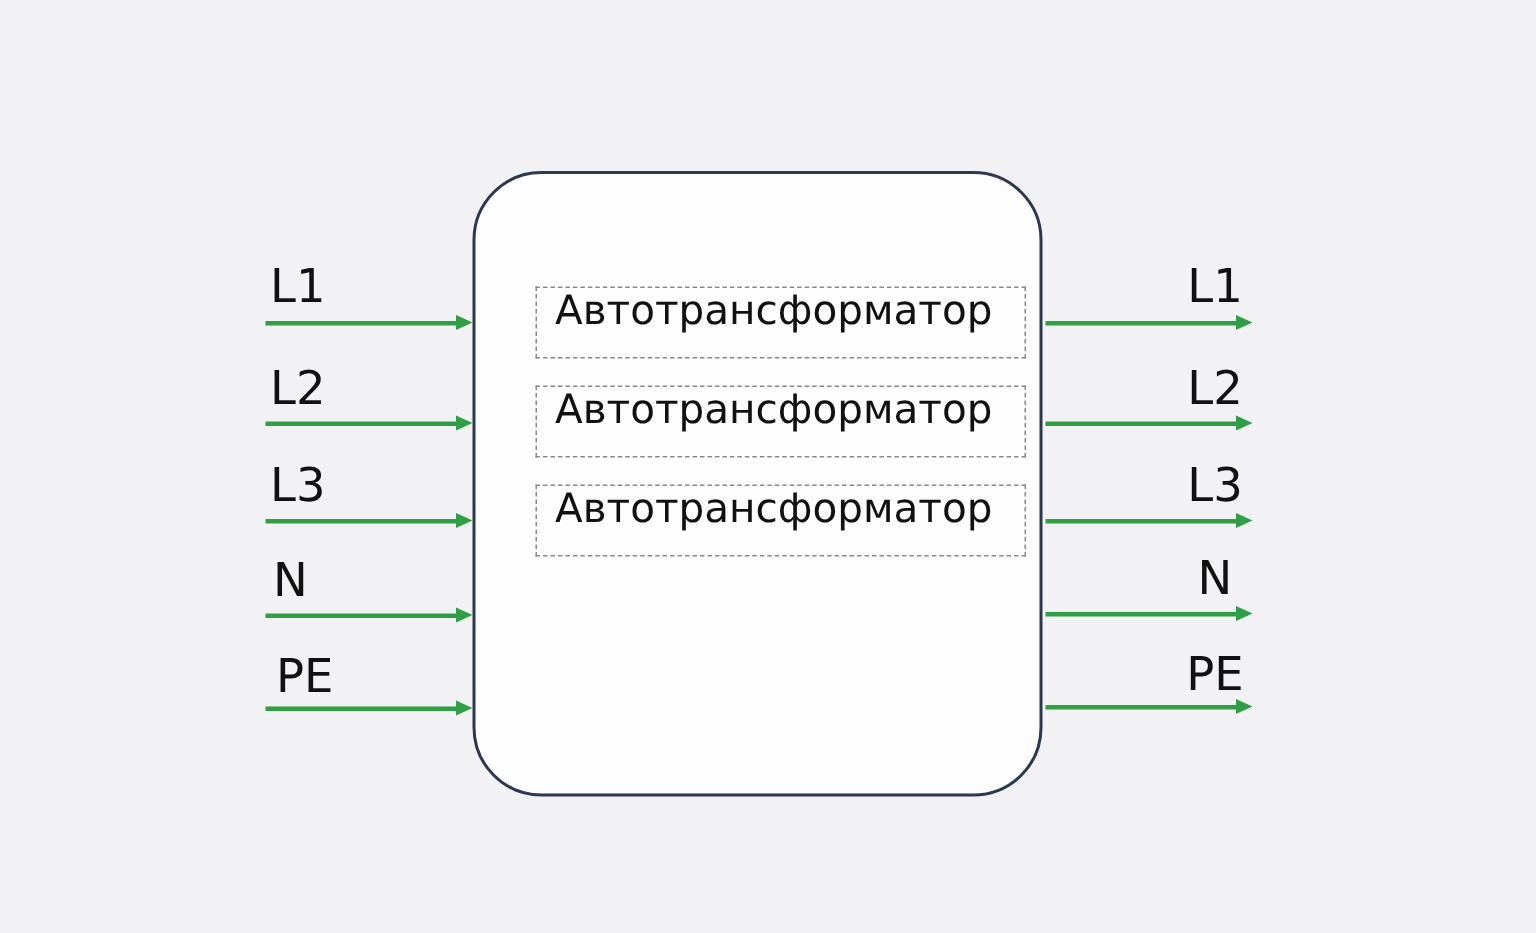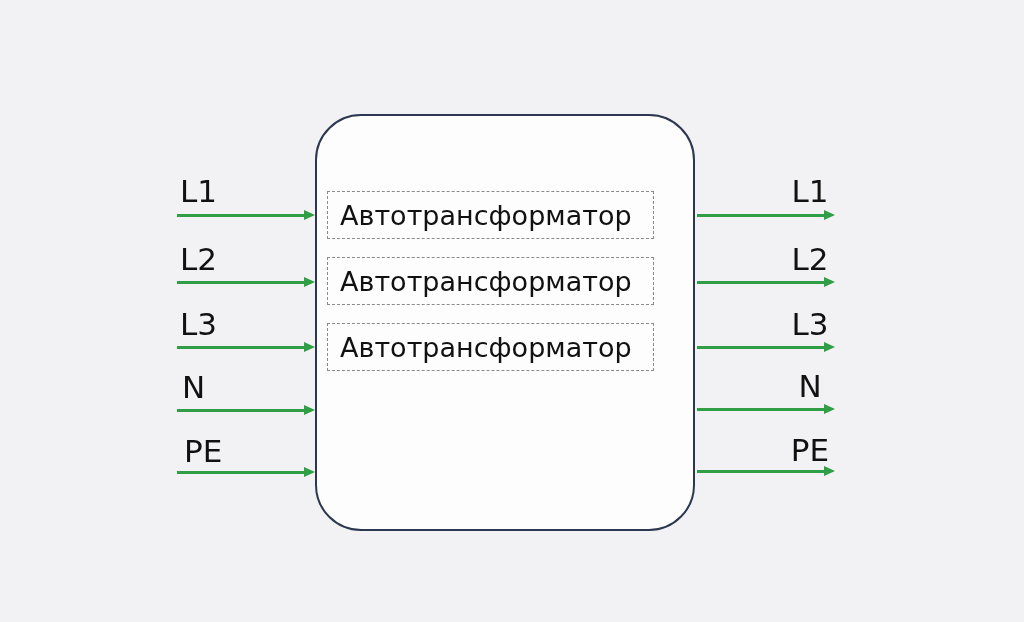--- a/index.html
+++ b/index.html
@@ -20,27 +20,26 @@
     top: 114px;
     width: 380px;
     height: 417px;
     background: var(--device-fill, #fdfdfe);
     border: 2.5px solid var(--device-border, #2b3850);
     border-radius: 46px;
     box-sizing: border-box;
   }
   .module-box {
     position: absolute;
-    left: 327px;
+    left: 357px;
     width: 327px;
     height: 48px;
     border: 1px dashed var(--module-border, #8a8a8a);
     box-sizing: border-box;
     display: flex;
-    align-items: center;
     padding-left: 12px;
     background: var(--device-fill, #fdfdfe);
   }
   .module-box span {
     font-size: 27px;
     color: var(--label-text, #111111);
     white-space: nowrap;
   }
   .m1 { top: 191px; }
   .m2 { top: 257px; }

